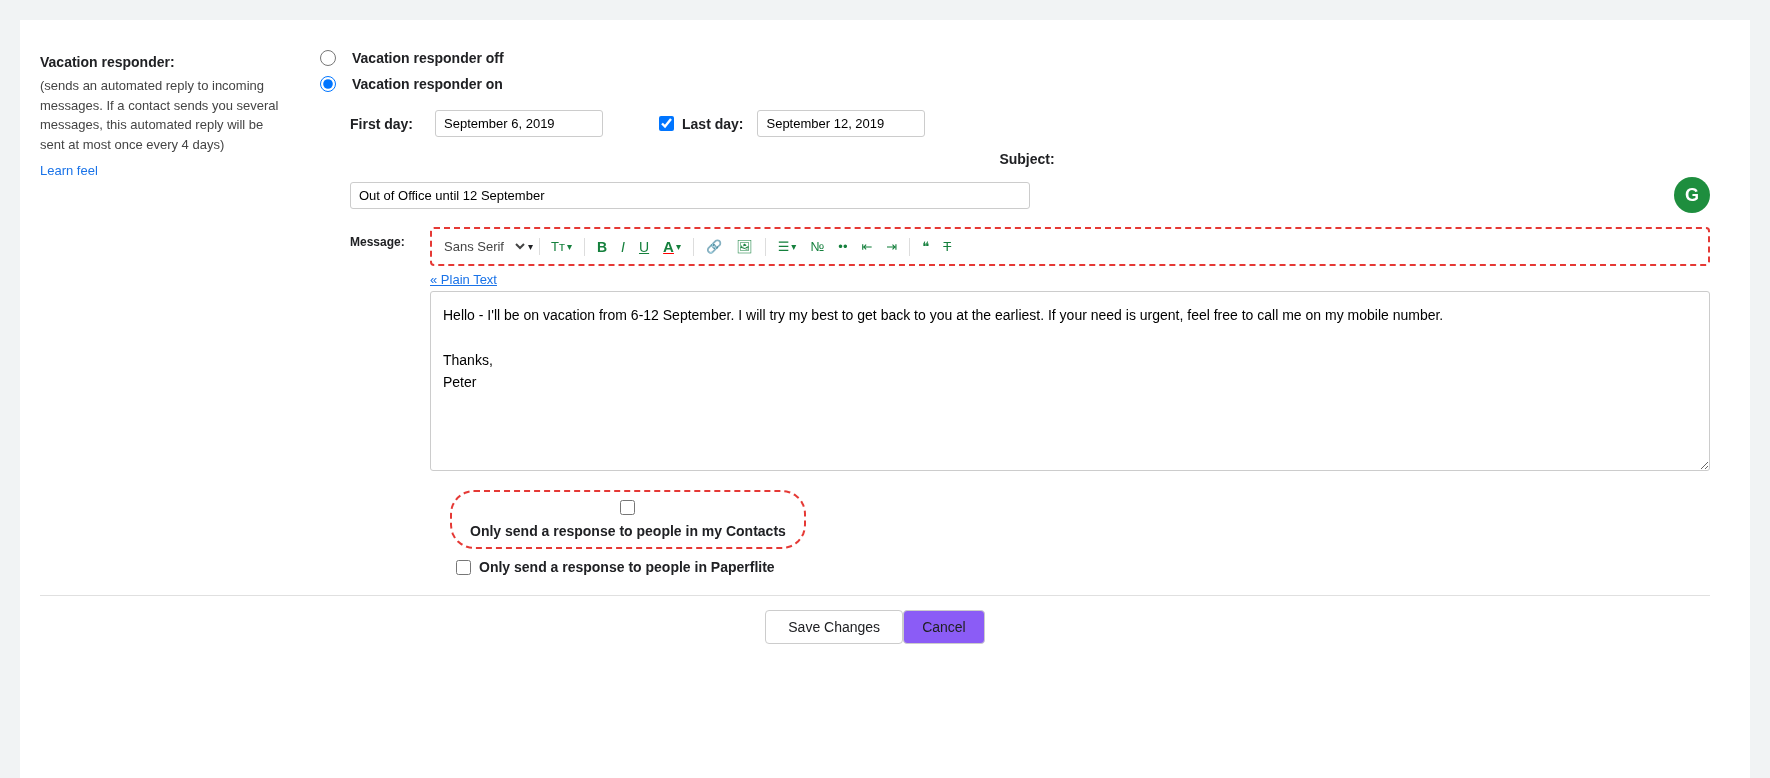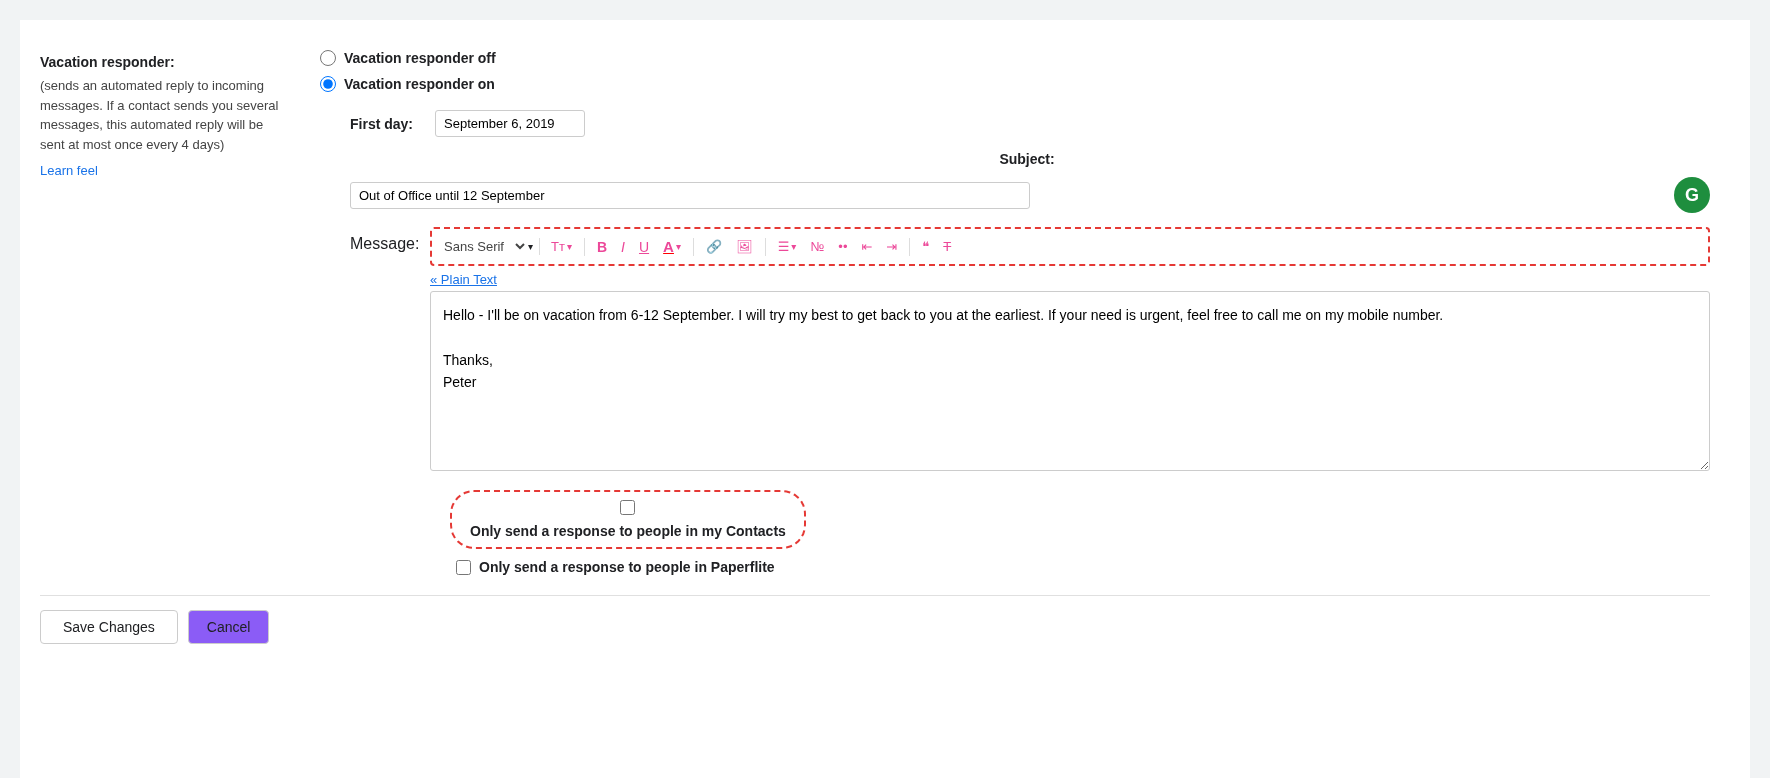--- a/index.html
+++ b/index.html
@@ -55,21 +55,21 @@
     }
     .radio-group {
       display: flex;
       flex-direction: column;
       gap: 10px;
       margin-bottom: 18px;
     }
     .radio-item {
       display: flex;
       align-items: flex-start;
-      gap: 8px;
+      gap: 16px;
       font-size: 14px;
       cursor: pointer;
     }
     .radio-item input[type="radio"] {
       width: 16px;
       height: 16px;
       cursor: pointer;
     }
     .radio-label {
       font-weight: bold;
@@ -87,21 +87,21 @@
     .field-label {
       font-weight: bold;
       font-size: 14px;
       margin-right: 6px;
     }
     .date-input {
       border: 1px solid #ccc;
       border-radius: 3px;
       padding: 5px 8px;
       font-size: 13px;
-      width: 150px;
+      width: 168px;
       outline: none;
     }
     .last-day-group {
       display: flex;
       align-items: center;
       gap: 8px;
       margin-left: 40px;
     }
     .last-day-group input[type="checkbox"] {
       width: 15px;
@@ -134,22 +134,22 @@
       font-size: 18px;
       font-weight: bold;
       margin-left: auto;
     }
     .message-row {
       display: flex;
       align-items: flex-start;
       gap: 10px;
     }
     .message-label {
-      font-weight: normal;
-      font-size: 16px;
+      font-weight: bold;
+      font-size: 12px;
       padding-top: 8px;
       min-width: 70px;
     }
     .message-editor {
       flex: 1;
       position: relative;
     }
     .toolbar-dashed {
       border: 2px dashed #e53935;
       border-radius: 4px;
@@ -160,21 +160,21 @@
       flex-wrap: wrap;
       margin-bottom: 0;
       background: #fff;
     }
     .toolbar-btn {
       background: none;
       border: none;
       cursor: pointer;
       padding: 3px 5px;
       font-size: 13px;
-      color: #ec4899;
+      color: #15803d;
       border-radius: 3px;
       display: flex;
       align-items: center;
       gap: 2px;
     }
     .toolbar-btn.bold { font-weight: bold; font-size: 14px; }
     .toolbar-btn.italic { font-style: italic; font-size: 14px; }
     .toolbar-btn.underline { text-decoration: underline; font-size: 14px; }
     .font-select-group {
       display: flex;
@@ -253,22 +253,21 @@
       font-weight: bold;
       font-size: 14px;
     }
     .footer-divider {
       border: none;
       border-top: 1px solid #e0e0e0;
       margin: 20px 0 14px 0;
     }
     .footer-buttons {
       display: flex;
-      justify-content: flex-start;
-      gap: 10px;
+      justify-content: center;
     }
     .btn-save {
       background: #fff;
       border: 1px solid #ccc;
       border-radius: 4px;
       padding: 8px 22px;
       font-size: 14px;
       cursor: pointer;
       color: #202124;
     }
@@ -311,20 +310,25 @@
           <input type="radio" name="vacation" checked="" style="">
           <span class="radio-label">Vacation responder on</span>
         </label>
       </div>
 
       <div class="form-section">
 
         <div class="dates-row">
           <span class="field-label">First day:</span>
           <input class="date-input" type="text" value="September 6, 2019" style="">
+          <div class="last-day-group">
+            <input type="checkbox" checked="" style="">
+            <span class="field-label">Last day:</span>
+            <input class="date-input" type="text" value="September 12, 2019" style="">
+          </div>
         </div>
 
         <div class="subject-row">
           <span class="field-label">Subject:</span>
           <div class="subject-and-avatar">
             <input class="subject-input" type="text" value="Out of Office until 12 September" style="">
             <div class="avatar-circle">G</div>
           </div>
         </div>
 

